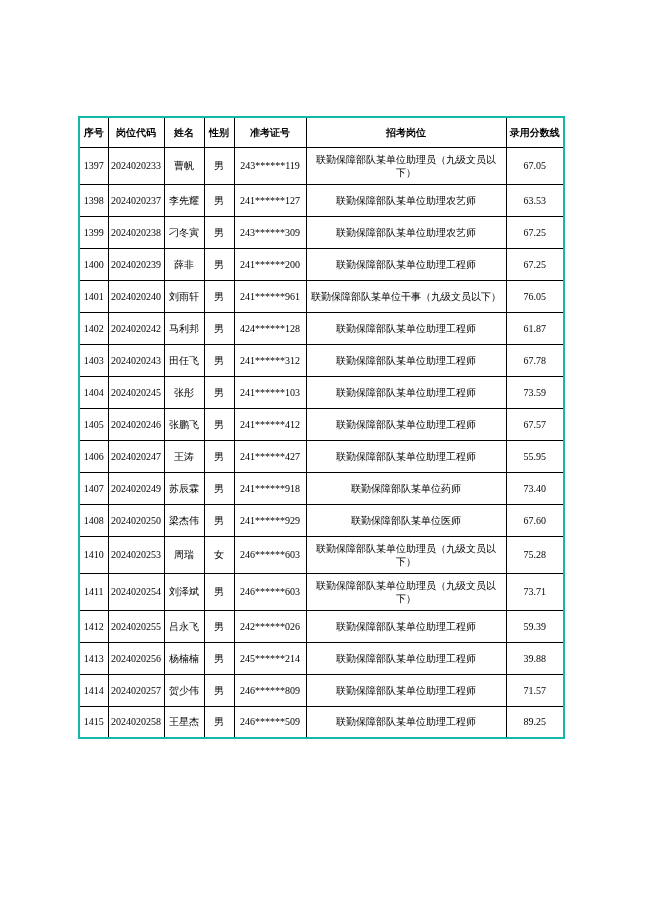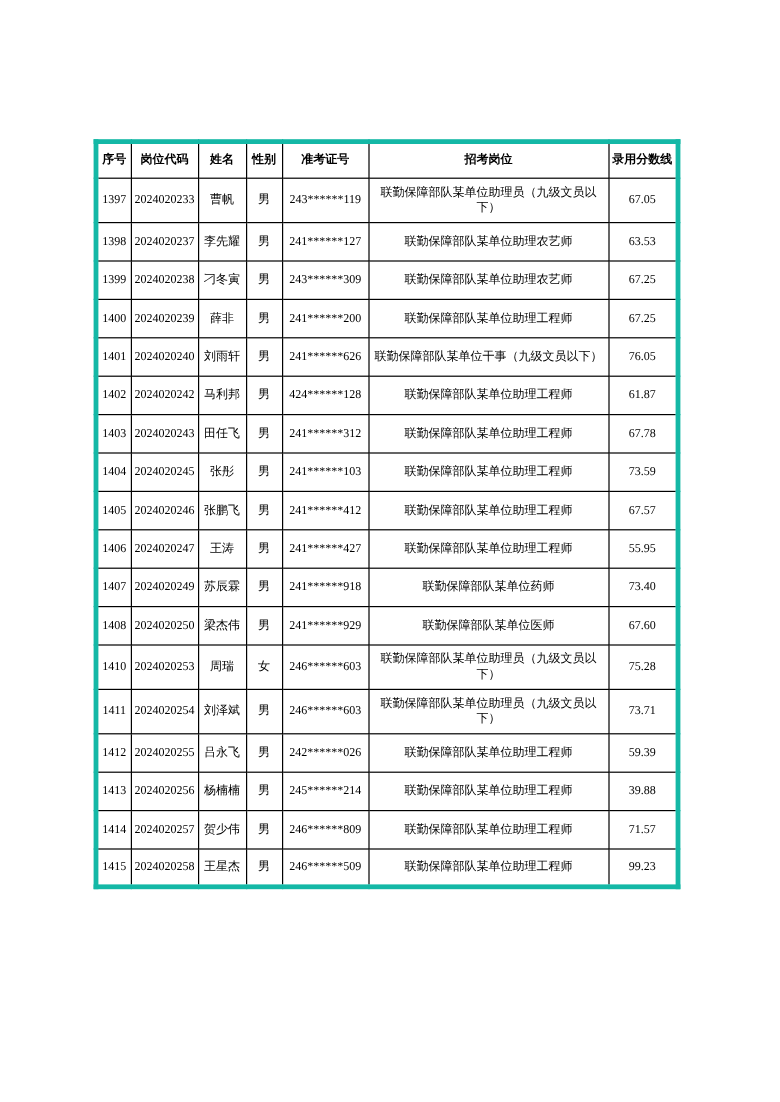--- a/index.html
+++ b/index.html
@@ -16,21 +16,21 @@
     background: #ffffff;
     overflow: hidden;
   }
   table.score-table {
     position: absolute;
     left: 78px;
     top: 116px;
     width: 487px;
     border-collapse: collapse;
     table-layout: fixed;
-    border: 4px solid #14b8a6;
+    border: 2px solid #14b8a6;
   }
   table.score-table th,
   table.score-table td {
     border: 1px solid #000000;
     font-size: 10px;
     line-height: 13px;
     text-align: center;
     vertical-align: middle;
     padding: 1px 2px;
     overflow: hidden;
@@ -109,21 +109,21 @@
           <td>男</td>
           <td>241******200</td>
           <td class="position-cell">联勤保障部队某单位助理工程师</td>
           <td>67.25</td>
         </tr>
         <tr>
           <td>1401</td>
           <td>2024020240</td>
           <td>刘雨轩</td>
           <td>男</td>
-          <td>241******626</td>
+          <td>241******961</td>
           <td class="position-cell">联勤保障部队某单位干事（九级文员以下）</td>
           <td>76.05</td>
         </tr>
         <tr>
           <td>1402</td>
           <td>2024020242</td>
           <td>马利邦</td>
           <td>男</td>
           <td>424******128</td>
           <td class="position-cell">联勤保障部队某单位助理工程师</td>
@@ -228,17 +228,17 @@
           <td class="position-cell">联勤保障部队某单位助理工程师</td>
           <td>71.57</td>
         </tr>
         <tr>
           <td>1415</td>
           <td>2024020258</td>
           <td>王星杰</td>
           <td>男</td>
           <td>246******509</td>
           <td class="position-cell">联勤保障部队某单位助理工程师</td>
-          <td>99.23</td>
+          <td>89.25</td>
         </tr>
       </tbody>
   </table>
 </div>
 
 </body></html>

